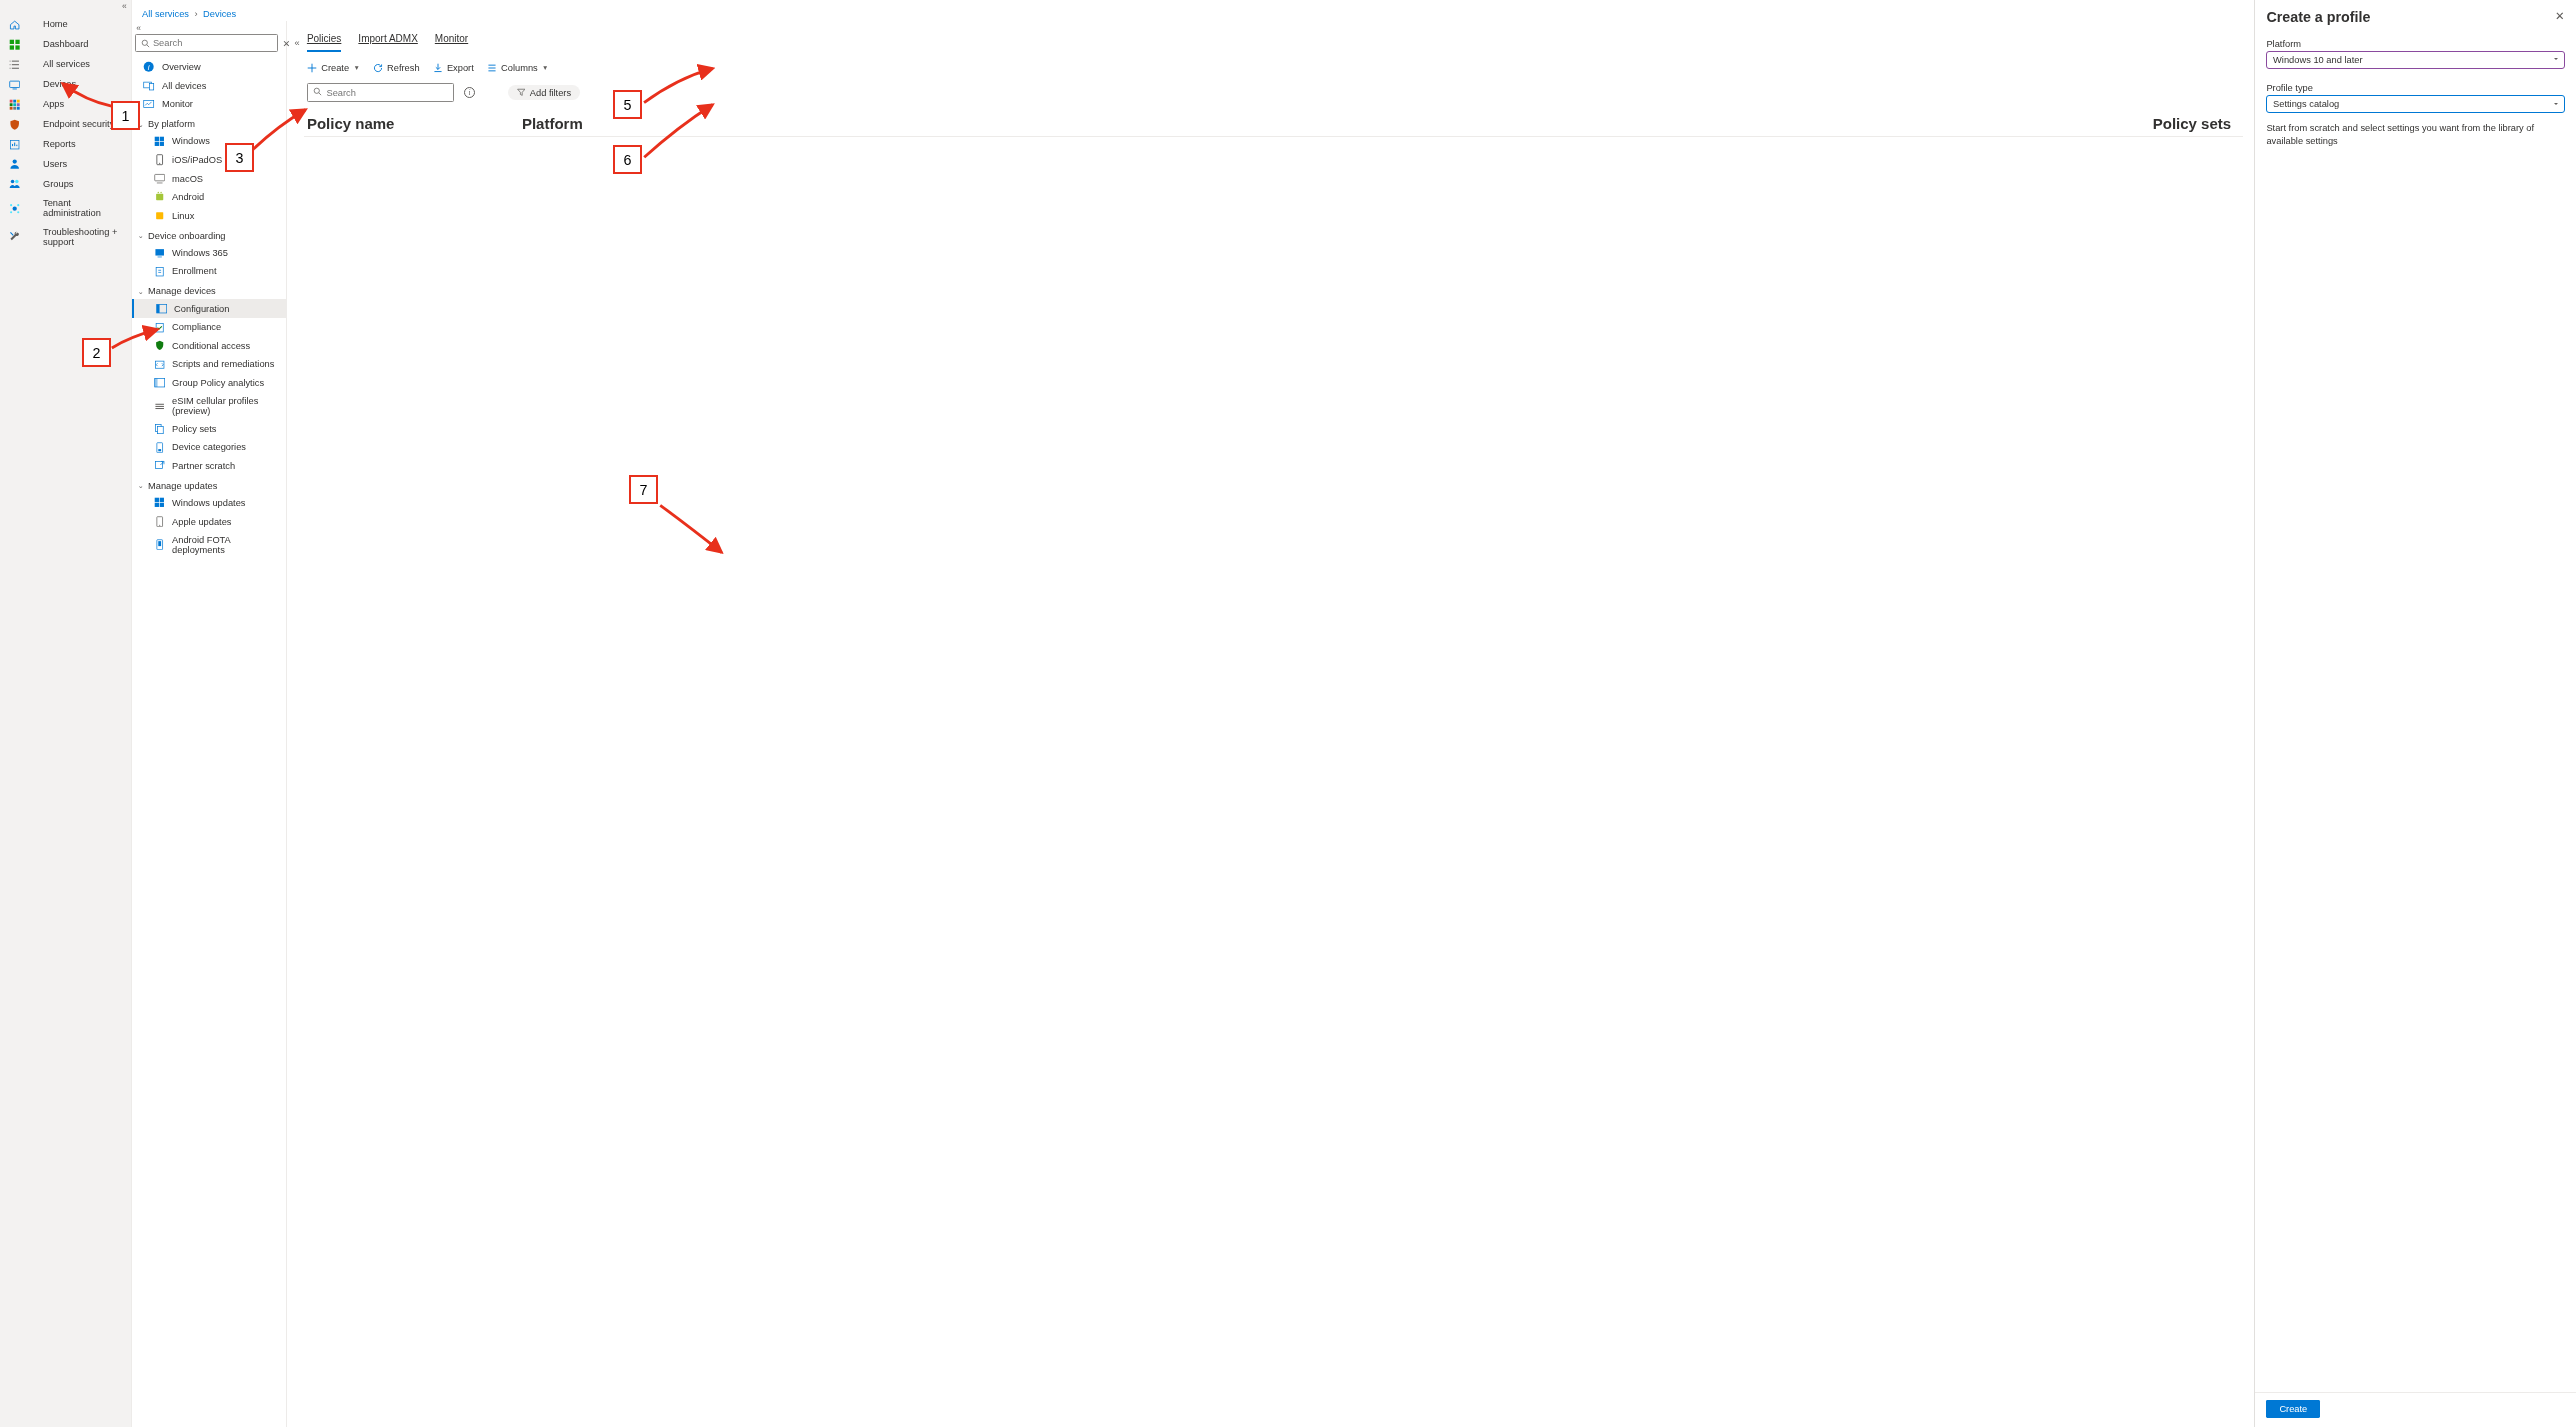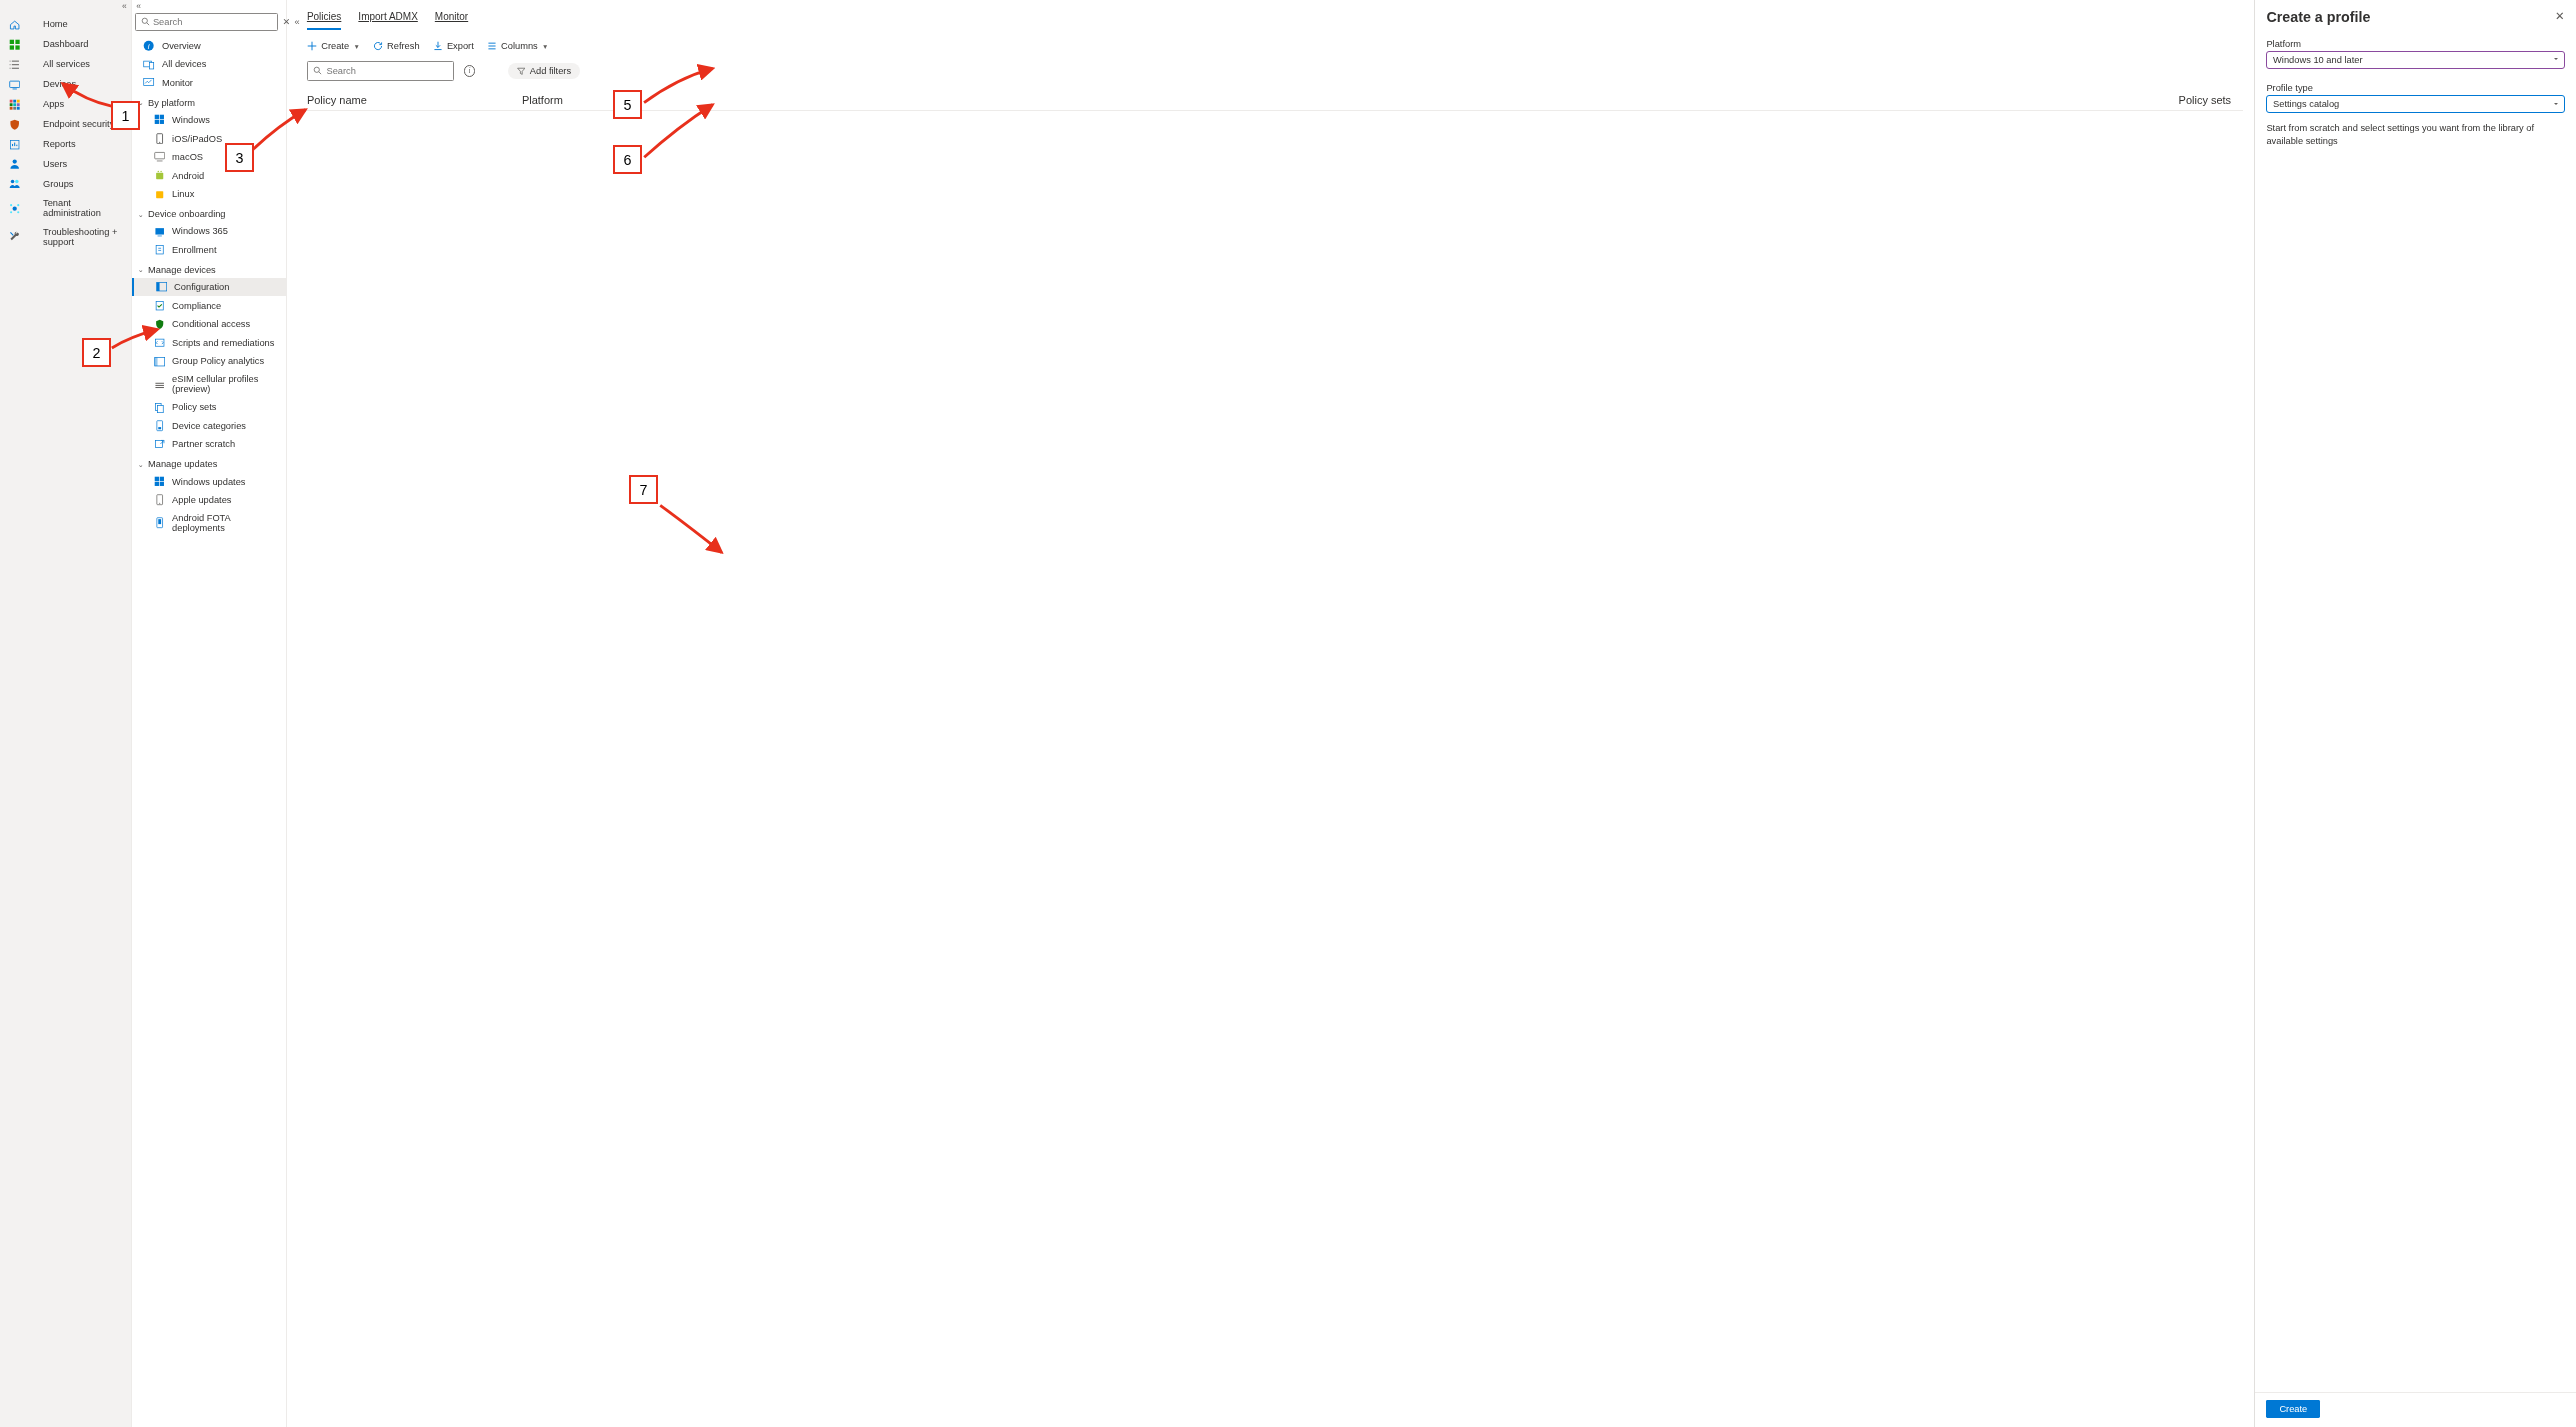--- a/index.html
+++ b/index.html
@@ -49,21 +49,21 @@
 .tbtn { display:flex; align-items:center; gap:4.3px; color:#323130; cursor:pointer; font-size:9.3px; }
 .tbtn .ticon { color:#0078d4; }
 .tbtn .chev { font-size:6.4px; color:#605e5c; }
 .searchrow { display:flex; align-items:center; gap:10px; padding:0 0 8.6px 2.9px; }
 .psrch { position:relative; }
 .psrch input { width:147px; border:0.7px solid #8a8886; border-radius:1.4px; padding:3.6px 5.7px 3.6px 18.6px; font-size:9.3px; }
 .psrch .sicon { position:absolute; left:5.7px; top:4.3px; color:#605e5c; }
 .infoicon { width:11.4px; height:11.4px; border:0.7px solid #605e5c; border-radius:50%; display:flex; align-items:center; justify-content:center; font-size:7.2px; color:#605e5c; cursor:pointer; font-style:italic; font-family:serif; }
 .addf { display:flex; align-items:center; gap:4.3px; background:#f3f2f1; border-radius:10px; padding:2.9px 8.6px; cursor:pointer; font-size:9.3px; }
 .thead { display:flex; padding:4.3px 2.9px; border-bottom:0.7px solid #edebe9; }
-.th { font-size:11px; color:#323130; }
+.th { font-size:15px; color:#323130;font-weight:bold; }
 .th1 { width:215px; }
 .th2 { width:143px; }
 .th3 { margin-left:auto; padding-right:8.6px; }
 
 
 .flyout { width:322px; border-left:0.7px solid #e1dfdd; background:#fff; padding:8.6px 11.4px; display:flex; flex-direction:column; }
 .fly-h { display:flex; align-items:flex-start; justify-content:space-between; }
 .fly-h h2 { font-size:14.3px; font-weight:600; }
 .closex { cursor:pointer; font-size:11.4px; color:#605e5c; }
 .fld { margin-top:14.3px; }
@@ -198,20 +198,25 @@
             </svg>
           </span>
           <span>Troubleshooting + support</span>
         </li>
       </ul>
   </nav>
 
   <div style="flex:1;display:flex;min-width:0;">
     <div style="flex:1;display:flex;flex-direction:column;min-width:0;">
       <div style="padding:0 0 0 10px;">
+        <div class="breadcrumb">
+          <a>All services</a>
+          <span style="color:#605e5c;padding:0 2.9px;">›</span>
+          <a>Devices</a>
+        </div>
       </div>
 
       <div style="flex:1;display:flex;min-width:0;">
 
         <div class="bladenav">
           <span class="collapse2">«</span>
           <div style="height:10px;"></div>
           <div class="bladesearch">
             <span class="sicon">
               <svg width="9.3" height="9.3" viewBox="0 0 16 16">

